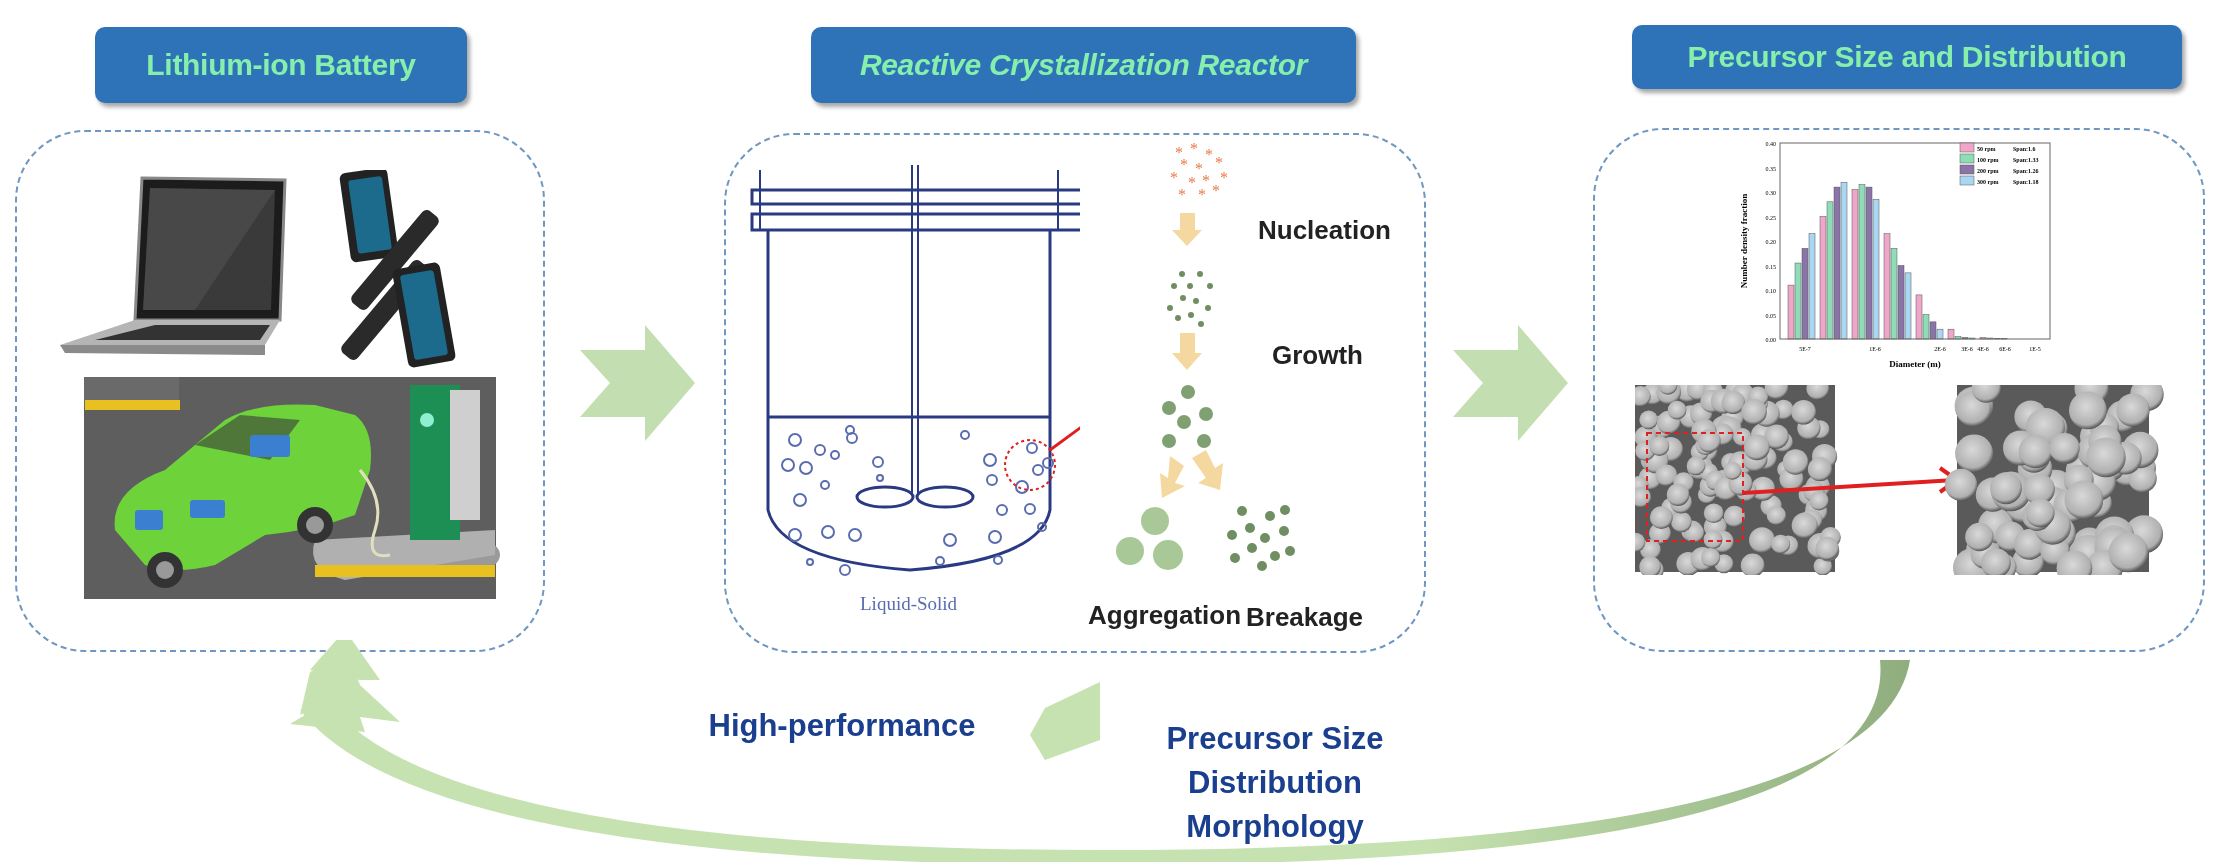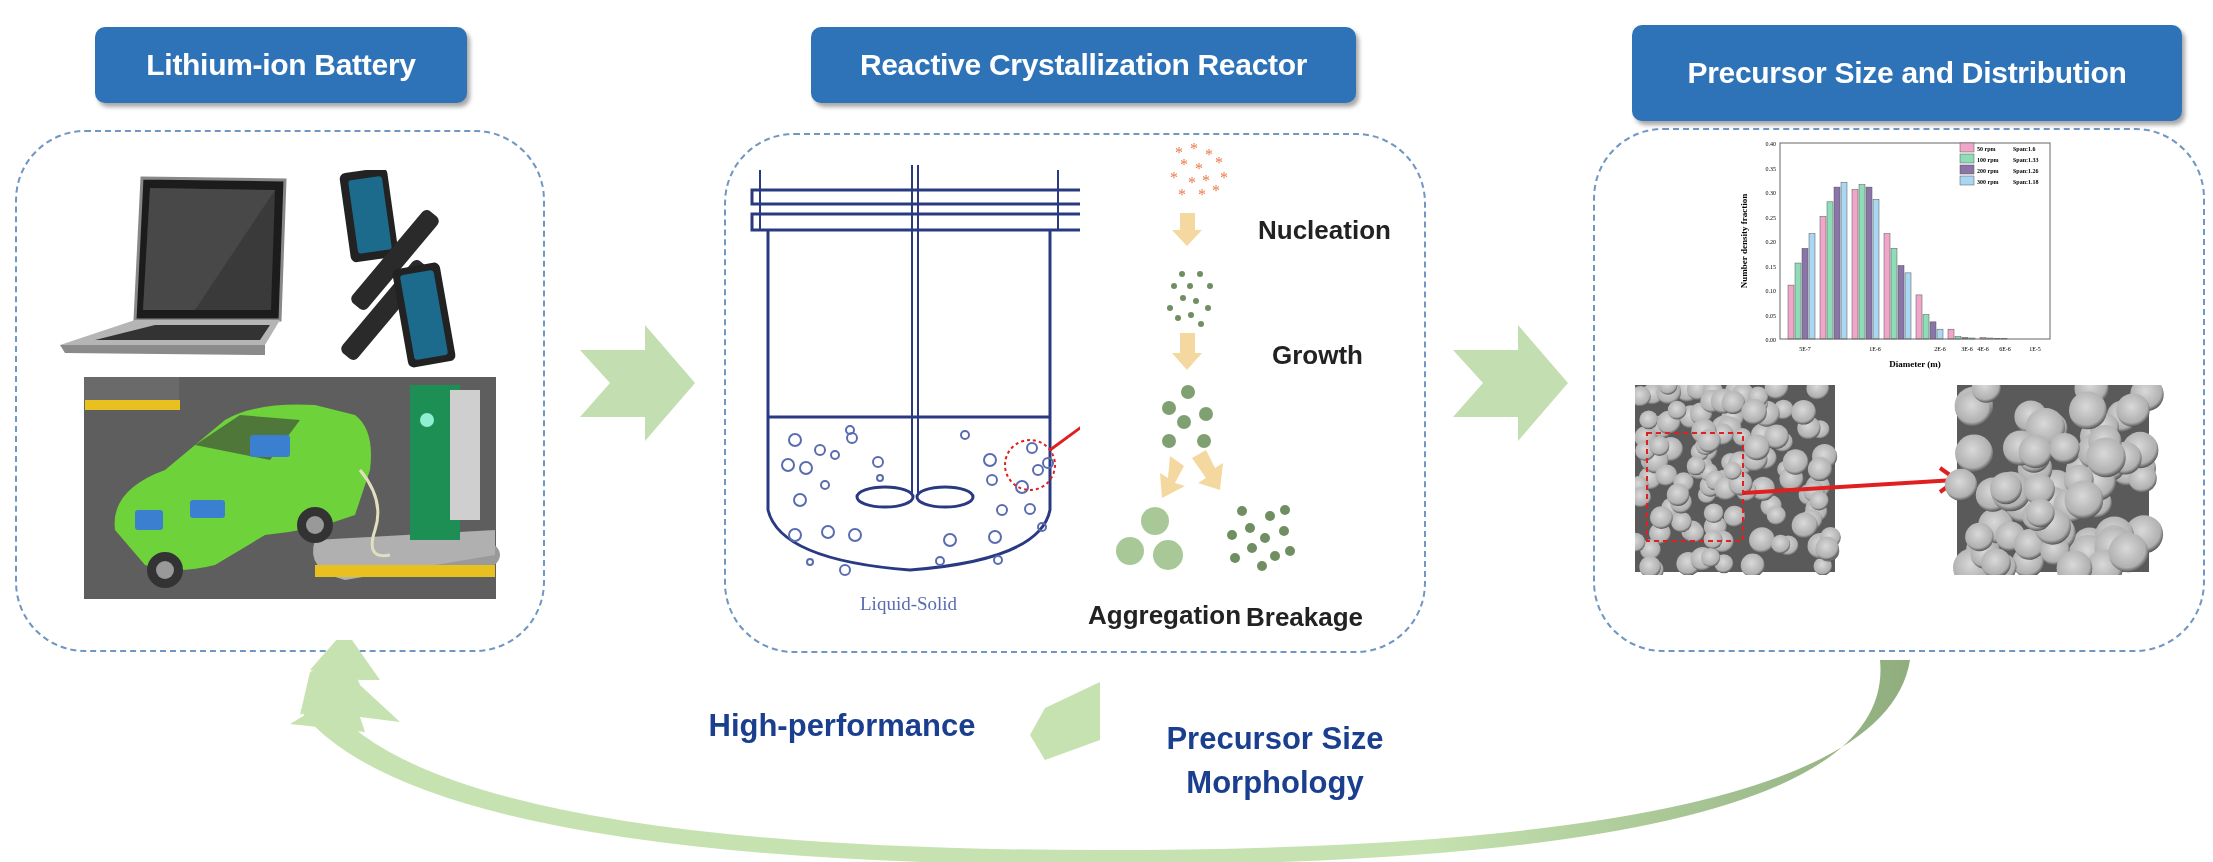--- a/index.html
+++ b/index.html
@@ -1,35 +1,35 @@
 <!DOCTYPE html>
 <html><head>
 <meta charset="utf-8">
 <style>
   html, body { margin:0; padding:0; background:#ffffff; }
   body { width:2213px; height:862px; position:relative; overflow:hidden; font-family:"Liberation Sans", sans-serif; }
   .abs { position:absolute; }
   .header {
-    position:absolute; background:#2e73b8; color:#ffffff; font-weight:bold; font-size:30px;
+    position:absolute; background:#2e73b8; color:#86efac; font-weight:bold; font-size:30px;
     border-radius:10px; display:flex; align-items:center; justify-content:center;
     box-shadow:3px 4px 4px rgba(0,0,0,0.35); letter-spacing:-0.3px;
   }
   .panel {
     position:absolute; border:2.5px dashed #6f97c2; border-radius:70px; box-sizing:border-box;
   }
   .step-label { position:absolute; font-weight:bold; font-size:26px; color:#222; font-family:"Liberation Sans", sans-serif; }
   .bottom-text { position:absolute; font-weight:bold; color:#1b3f8f; font-size:31px; text-align:center; line-height:40px; }
   svg text { font-family:"Liberation Serif", serif; }
 </style>
 </head>
 <body>
 
 <div class="header" style="left:95px;top:27px;width:372px;height:76px;">Lithium-ion Battery</div>
-<div class="header" style="left:811px;top:27px;width:545px;height:76px;">Reactive Crystallization Reactor</div>
-<div class="header" style="left:1632px;top:25px;width:550px;height:96px;">Precursor Size and  Distribution</div>
+<div class="header" style="left:811px;top:27px;width:545px;height:76px;font-style:italic;">Reactive Crystallization Reactor</div>
+<div class="header" style="left:1632px;top:25px;width:550px;height:64px;">Precursor Size and  Distribution</div>
 
 <div class="panel" style="left:15px;top:130px;width:530px;height:522px;"></div>
 <div class="panel" style="left:724px;top:133px;width:702px;height:520px;"></div>
 <div class="panel" style="left:1593px;top:128px;width:612px;height:524px;"></div>
 
 <svg class="abs" style="left:575px;top:325px;" width="125" height="120">
   <polygon points="5,25 70,25 70,0 120,58 70,116 70,92 5,92 35,58" fill="#c3deb0"></polygon>
 </svg>
 <svg class="abs" style="left:1448px;top:325px;" width="125" height="120">
   <polygon points="5,25 70,25 70,0 120,58 70,116 70,92 5,92 35,58" fill="#c3deb0"></polygon>
@@ -498,14 +498,15 @@
 </svg>
 <svg class="abs" style="left:290px;top:662px;" width="120" height="70">
   <polygon points="45,0 110,60 70,55 75,70 0,62 20,50" fill="#c5e2b0"></polygon>
 </svg>
 
 <div class="bottom-text" style="left:672px;top:706px;width:340px;">
   <div>High-performance</div>
 </div>
 <div class="bottom-text" style="left:1130px;top:682px;width:290px;line-height:44px;margin-top:35px;">
   <div>Precursor Size</div>
+  <div>Distribution</div>
   <div>Morphology</div>
 </div>
 
 </body></html>

